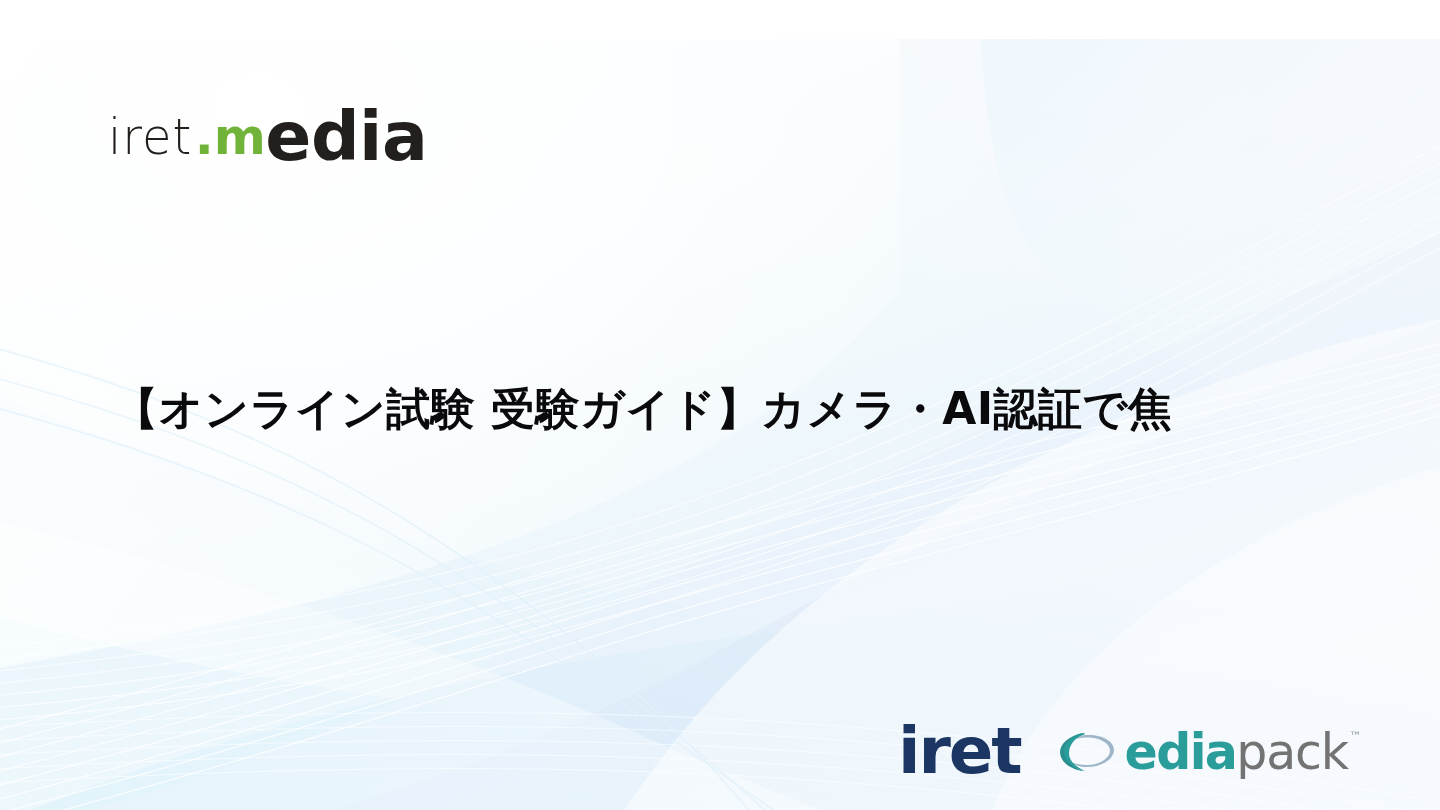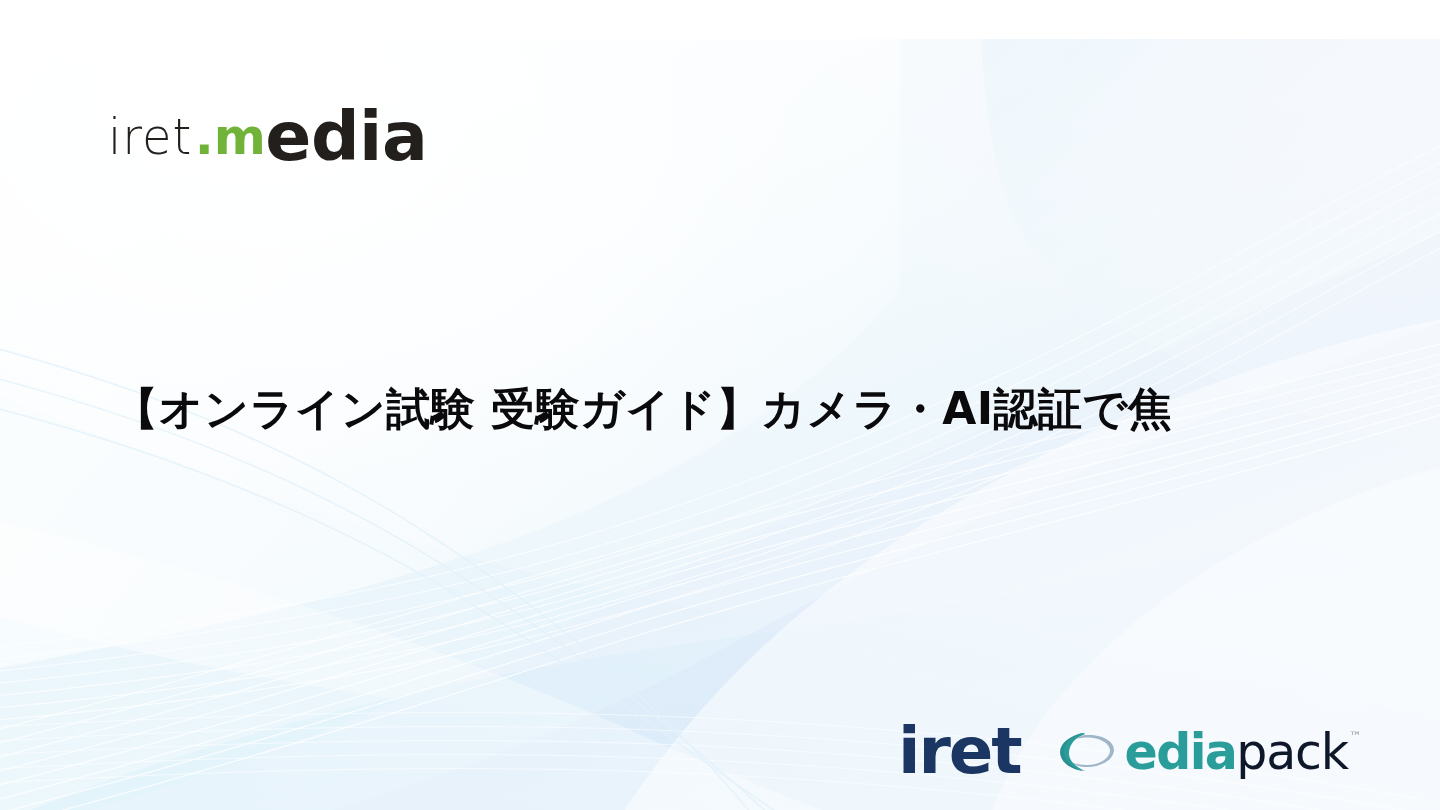--- a/index.html
+++ b/index.html
@@ -129,21 +129,21 @@
     font-size: 49px;
     line-height: 1;
   }
   .cp-cloud {
     font-weight: 700;
     color: #2a9d9b;
     letter-spacing: -1.6px;
   }
   .cp-pack {
     font-weight: 400;
-    color: #0f172a;
+    color: #737373;
     letter-spacing: -1.2px;
   }
   .cp-tm {
     font-family: "DejaVu Sans", sans-serif;
     font-size: 13px;
     font-weight: 400;
     color: #9aa0a6;
     margin-top: 2px;
     margin-left: 1px;
   }

